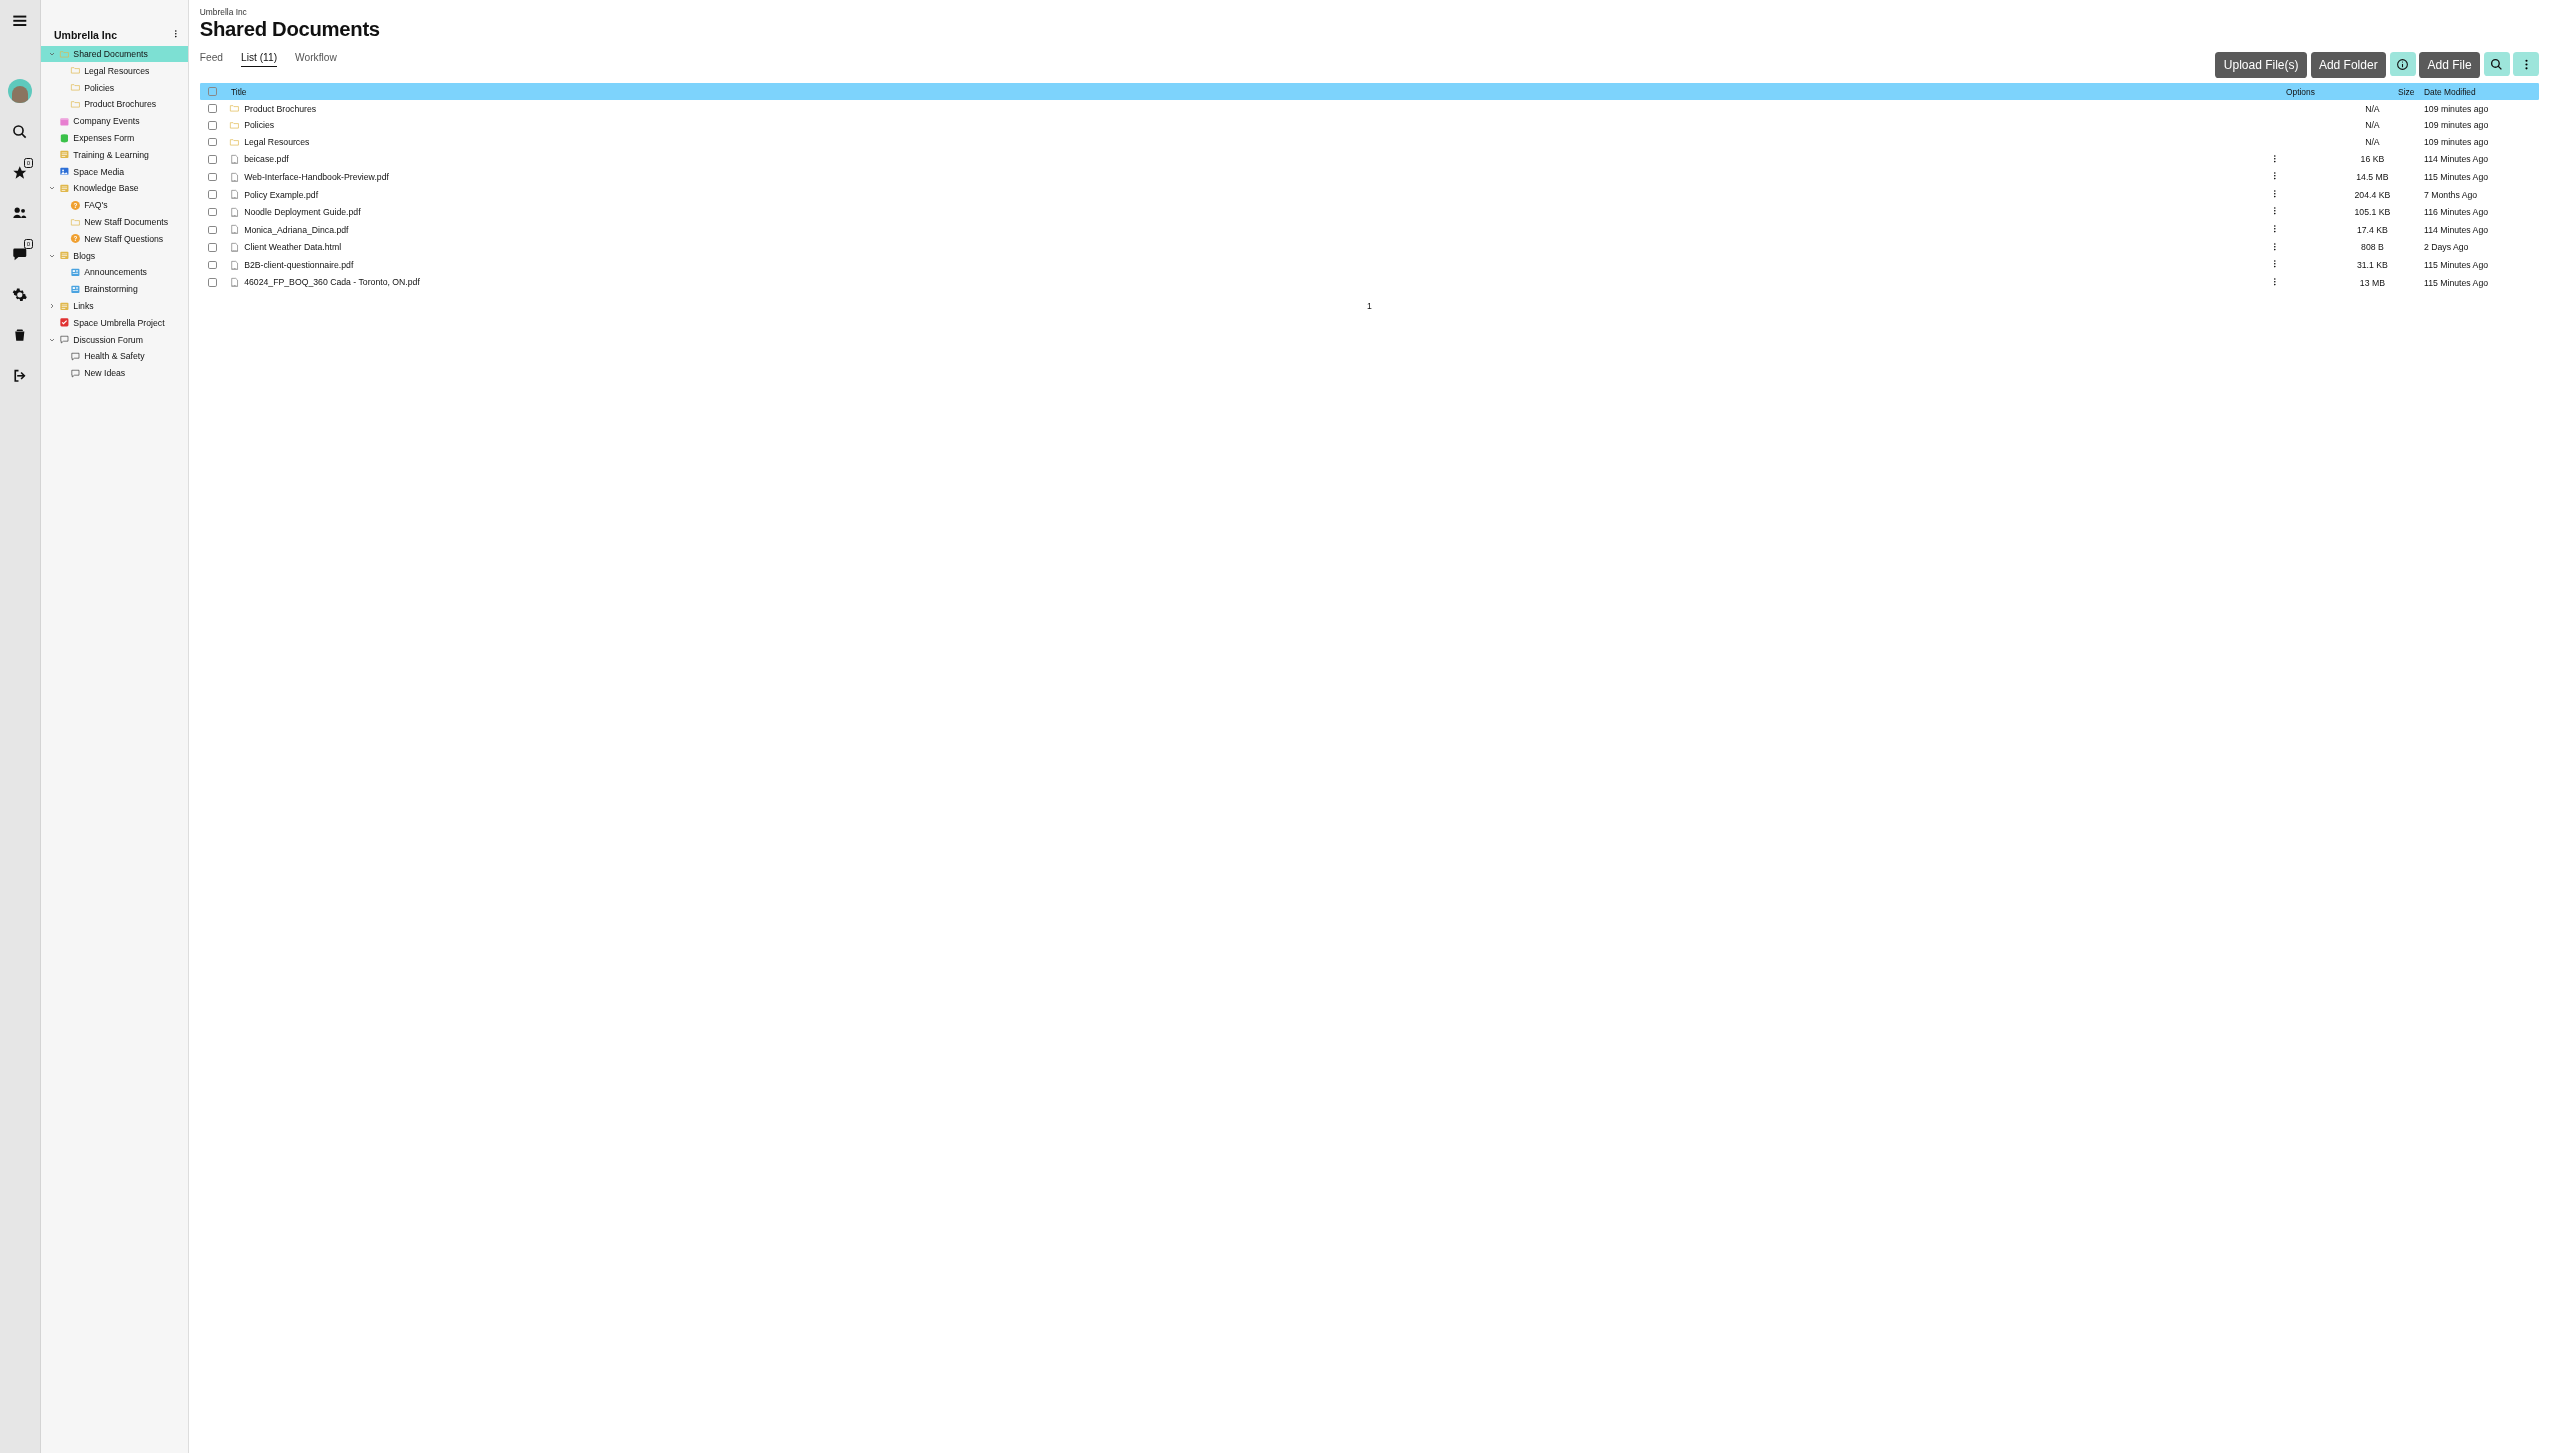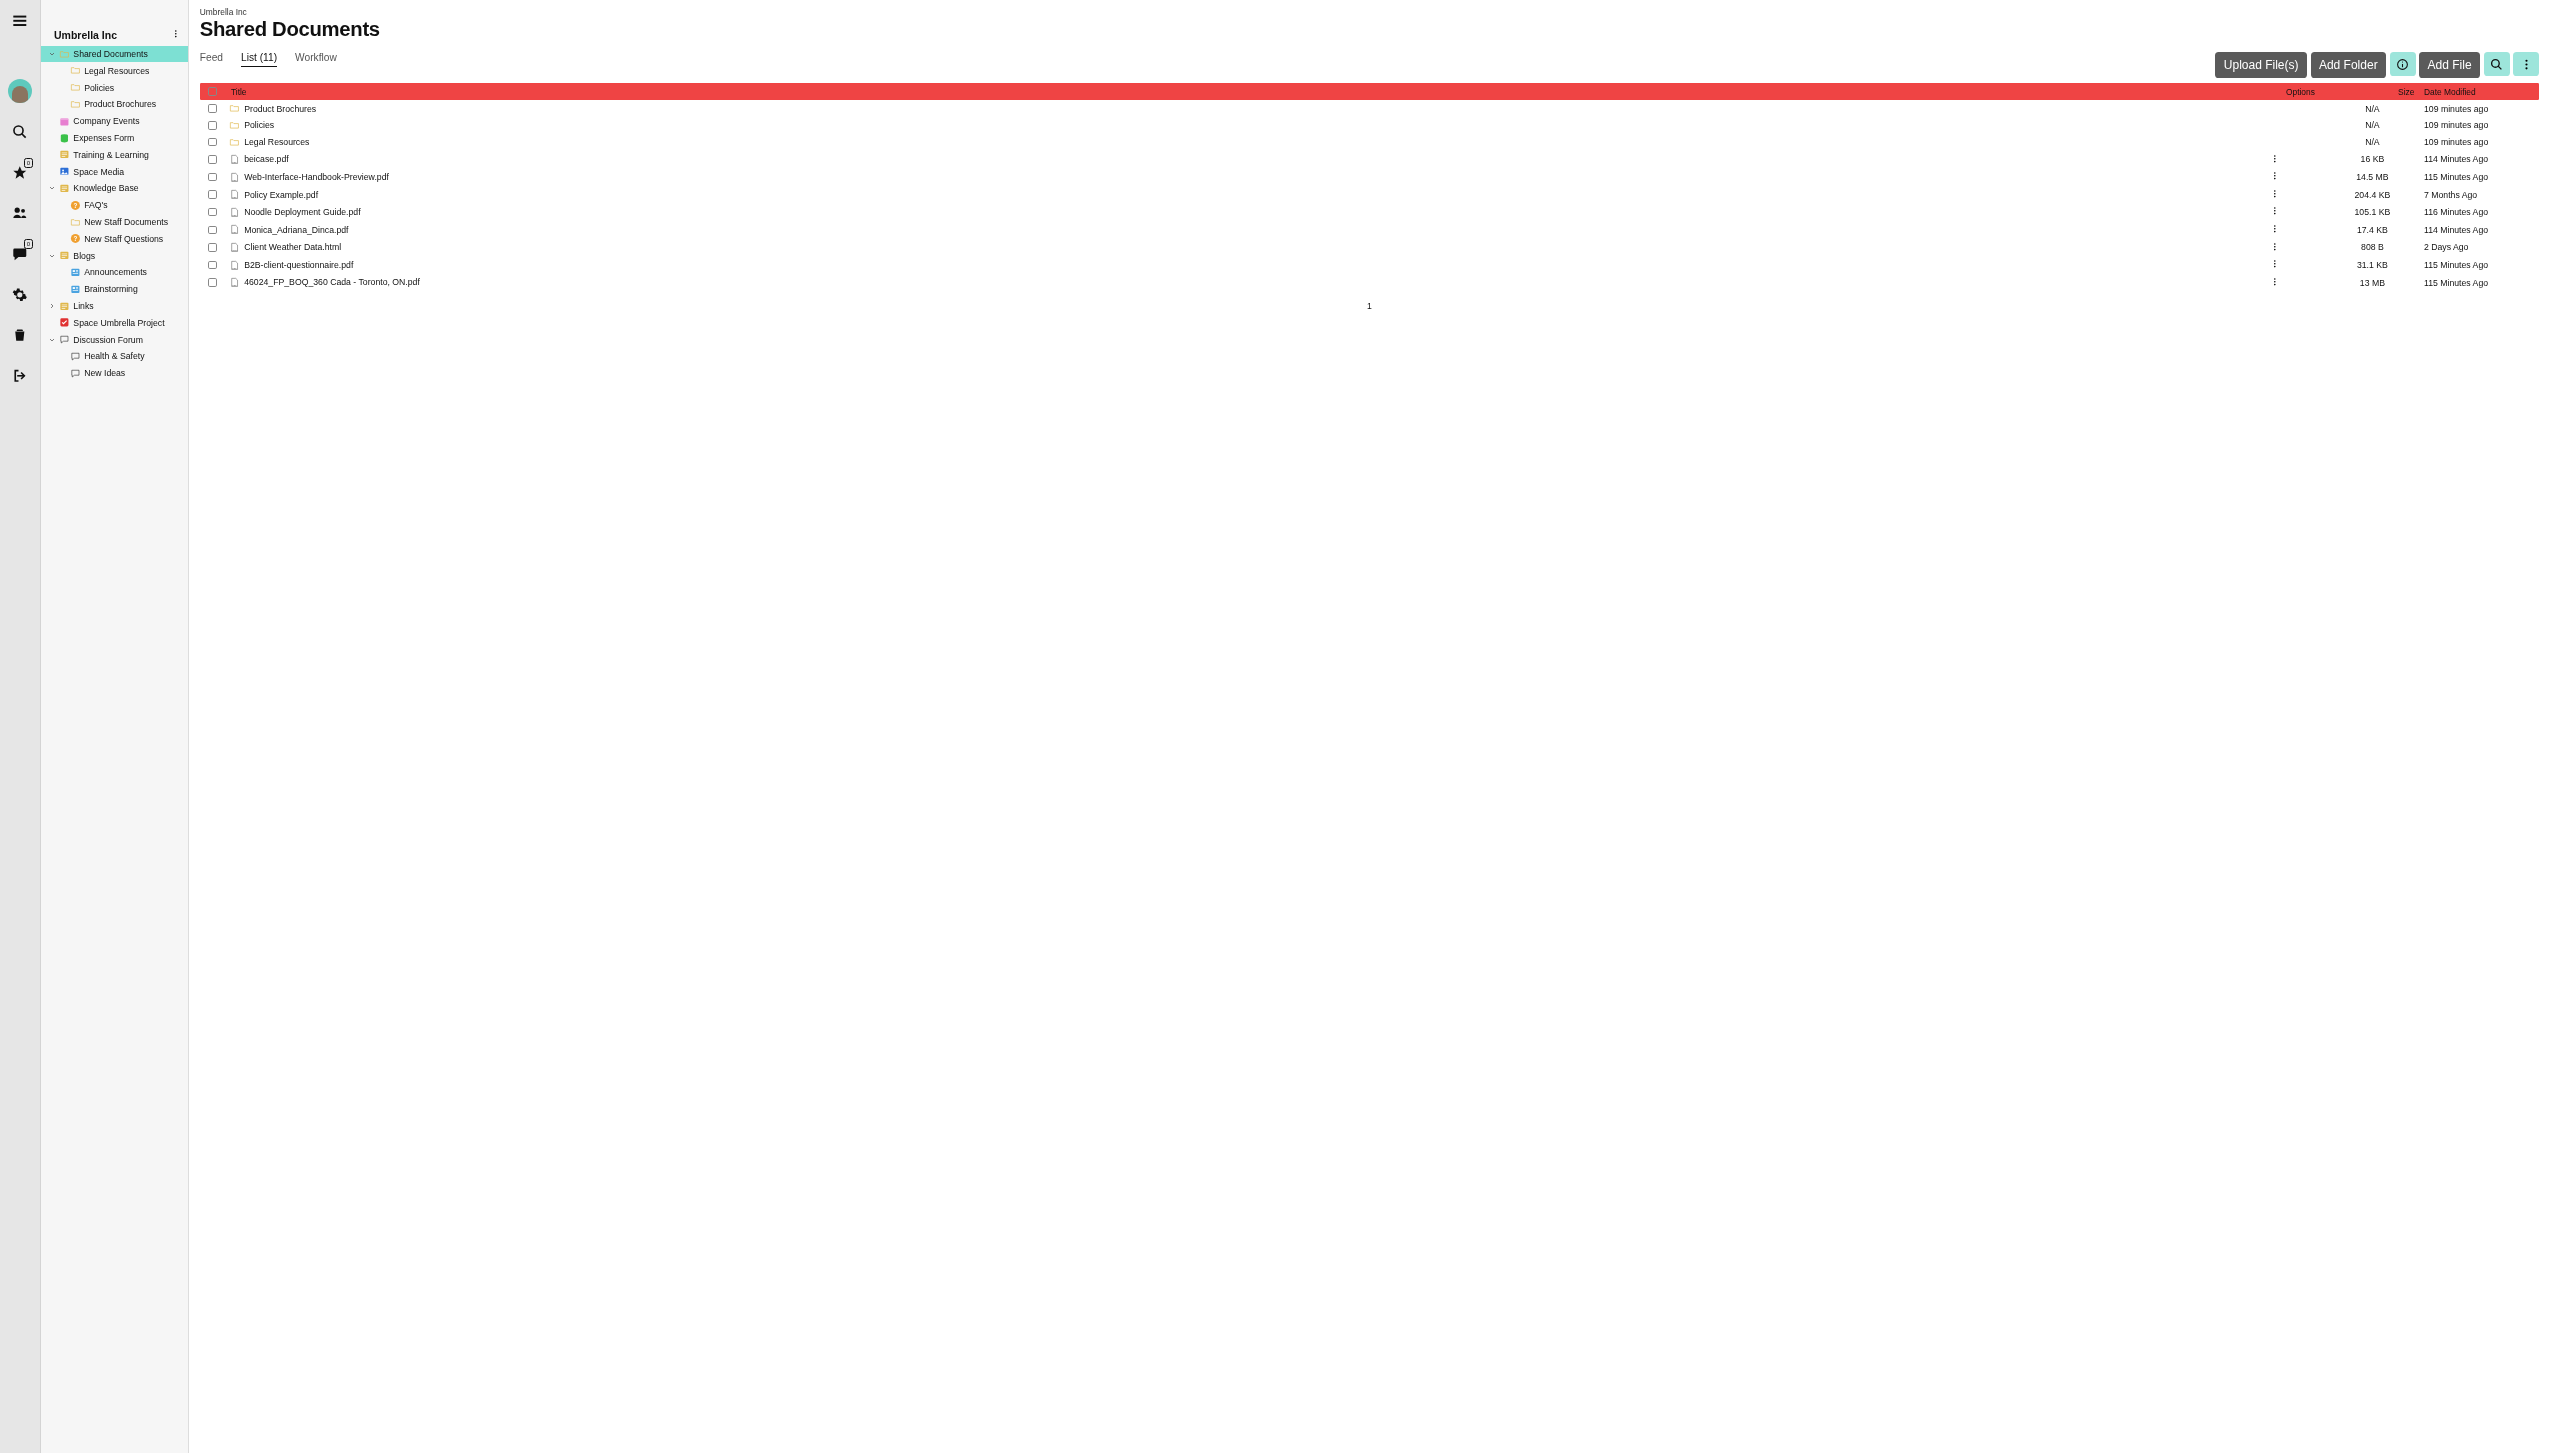--- a/index.html
+++ b/index.html
@@ -128,21 +128,21 @@
   font-size: 12px;
   cursor: pointer;
   display: flex; align-items: center; justify-content: center;
 }
 .btn.dark { background: #5a5a5a; color: #fff; }
 .btn.teal { background: #9de5db; color: #111; width: 26px; padding: 0; height: 24px; }
 .btn.teal svg { width: 13px; height: 13px; }
 
 .table-wrap { margin-top: 4.8px; flex: 1; overflow-y: auto; }
 .thead {
-  background: #ef4444;
+  background: #7dd3fc;
   display: grid;
   grid-template-columns: 24px 1fr 60px 84px 120px;
   align-items: center;
   padding: 3.6px 4.8px;
   font-size: 8.4px;
   border-radius: 1.2px;
 }
 .thead .th-title { padding-left: 2.4px; }
 .thead .th-size, .thead .th-date, .thead .th-opt { text-align: right; }
 .thead .th-opt { text-align: center; }

